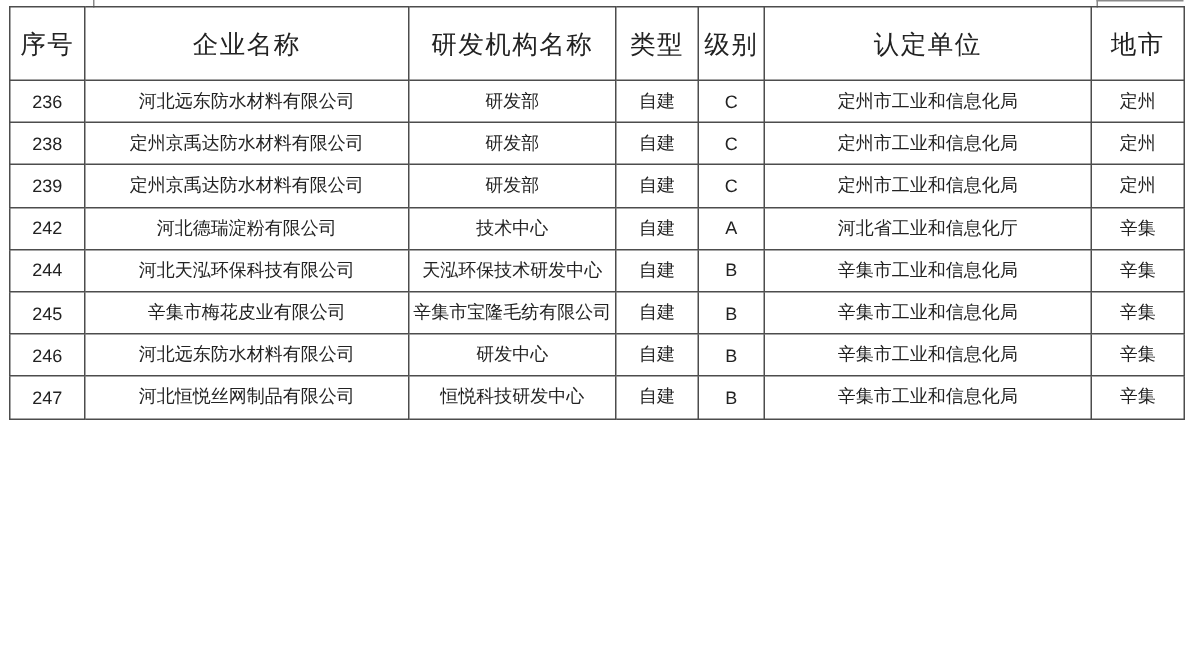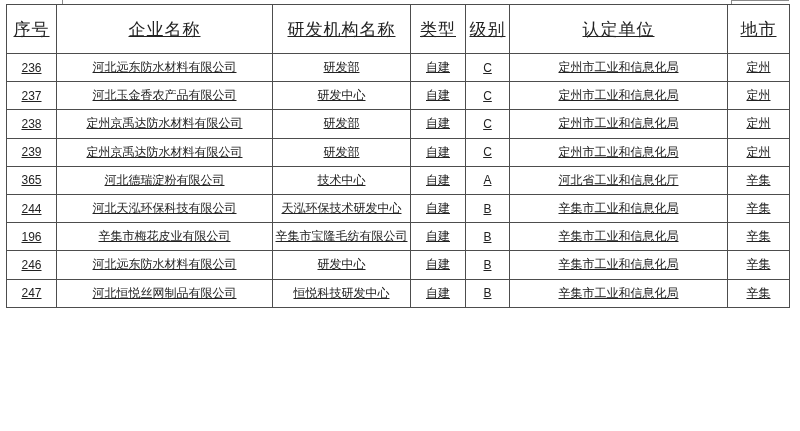--- a/index.html
+++ b/index.html
@@ -14,21 +14,20 @@
     font-family: "Liberation Sans", "DejaVu Sans", sans-serif;
     color: #222222;
     overflow: hidden;
   }
   .table-wrap {
     position: absolute;
     left: 6px;
     top: 4px;
     width: 783px;
     height: 416px;
-    text-decoration: underline;
   }
   table.data-table {
     border-collapse: collapse;
     table-layout: fixed;
     width: 783px;
   }
   table.data-table th,
   table.data-table td {
     border: 1px solid #4d4d4d;
     padding: 0 2px;
@@ -99,66 +98,57 @@
         <tr>
           <td>236</td>
           <td>河北远东防水材料有限公司</td>
           <td>研发部</td>
           <td>自建</td>
           <td>C</td>
           <td>定州市工业和信息化局</td>
           <td>定州</td>
         </tr>
         <tr>
-          <td>237</td>
-          <td>河北玉金香农产品有限公司</td>
-          <td>研发中心</td>
-          <td>自建</td>
-          <td>C</td>
-          <td>定州市工业和信息化局</td>
-          <td>定州</td>
-        </tr>
-        <tr>
           <td>238</td>
           <td>定州京禹达防水材料有限公司</td>
           <td>研发部</td>
           <td>自建</td>
           <td>C</td>
           <td>定州市工业和信息化局</td>
           <td>定州</td>
         </tr>
         <tr>
           <td>239</td>
           <td>定州京禹达防水材料有限公司</td>
           <td>研发部</td>
           <td>自建</td>
           <td>C</td>
           <td>定州市工业和信息化局</td>
           <td>定州</td>
         </tr>
         <tr>
-          <td>365</td>
+          <td>242</td>
           <td>河北德瑞淀粉有限公司</td>
           <td>技术中心</td>
           <td>自建</td>
           <td>A</td>
           <td>河北省工业和信息化厅</td>
           <td>辛集</td>
         </tr>
         <tr>
           <td>244</td>
           <td>河北天泓环保科技有限公司</td>
           <td>天泓环保技术研发中心</td>
           <td>自建</td>
           <td>B</td>
           <td>辛集市工业和信息化局</td>
           <td>辛集</td>
         </tr>
         <tr>
-          <td>196</td>
+          <td>245</td>
           <td>辛集市梅花皮业有限公司</td>
           <td>辛集市宝隆毛纺有限公司</td>
           <td>自建</td>
           <td>B</td>
           <td>辛集市工业和信息化局</td>
           <td>辛集</td>
         </tr>
         <tr>
           <td>246</td>
           <td>河北远东防水材料有限公司</td>

